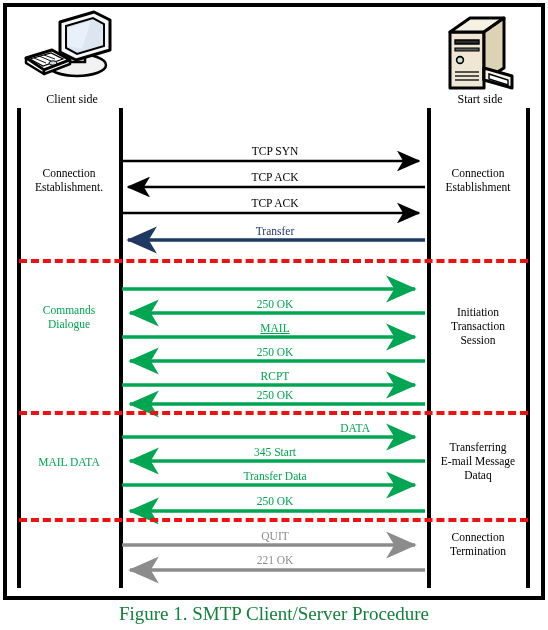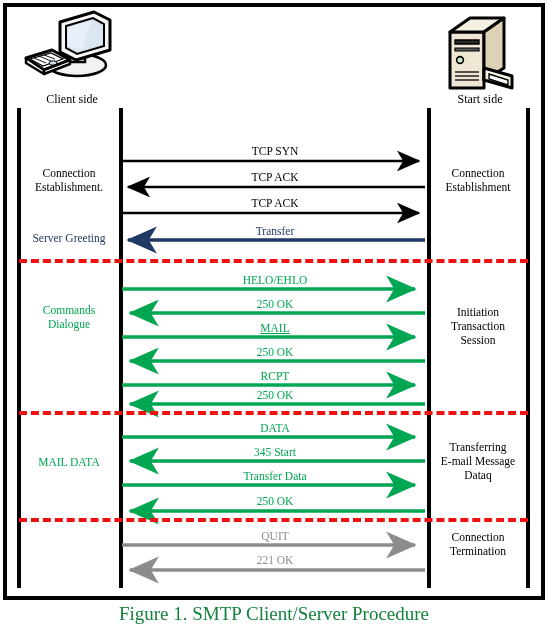--- a/index.html
+++ b/index.html
@@ -146,21 +146,20 @@
       <line x1="15" y1="72" x2="39" y2="72" stroke="#000000" stroke-width="1.3"></line>
 
       <path d="M44 60 L72 68 L72 80 L44 72 Z" fill="#f6f1e3" stroke="#000000" stroke-width="3" stroke-linejoin="round"></path>
       <path d="M49 66 L68 72 L68 77 L49 71 Z" fill="#ffffff" stroke="#000000" stroke-width="1.4"></path>
     </svg>
   </div>
   <div class="node-label" style="left:420px; top:92px; width:120px;">Start side</div>
 
   <div class="phase-label" style="left:21px; top:166px; width:96px; color:#000000;">Connection
 Establishment.</div>
-  <div class="phase-label" style="left:19px; top:231px; width:100px; color:#1f3864;">Server Greeting</div>
   <div class="phase-label" style="left:21px; top:303px; width:96px; color:#00a651;">Commands
 Dialogue</div>
   <div class="phase-label" style="left:21px; top:455px; width:96px; color:#00a651;">MAIL DATA</div>
 
   <div class="phase-label" style="left:430px; top:166px; width:96px; color:#000000;">Connection
 Establishment</div>
   <div class="phase-label" style="left:430px; top:305px; width:96px; color:#000000;">Initiation
 Transaction
 Session</div>
   <div class="phase-label" style="left:430px; top:440px; width:96px; color:#000000;">Transferring
@@ -208,28 +207,27 @@
 
     <line x1="122" y1="545" x2="415" y2="545" stroke="#8c8c8c" stroke-width="3.4" marker-end="url(#ah-gray)"></line>
     <line x1="425" y1="570" x2="130" y2="570" stroke="#8c8c8c" stroke-width="3.4" marker-end="url(#ah-gray)"></line>
   </svg>
 
   <div class="msg-label" style="left:180px; top:145px; width:190px; color:#000000;">TCP SYN</div>
   <div class="msg-label" style="left:180px; top:171px; width:190px; color:#000000;">TCP ACK</div>
   <div class="msg-label" style="left:180px; top:197px; width:190px; color:#000000;">TCP ACK</div>
   <div class="msg-label" style="left:180px; top:225px; width:190px; color:#1f3864;">Transfer</div>
 
-  <div class="msg-label" style="left:180px; top:274px; width:190px; color:#00a651;">HELO/EHLO</div>
   <div class="msg-label" style="left:180px; top:298px; width:190px; color:#00a651;">250 OK</div>
   <div class="msg-label" style="left:180px; top:322px; width:190px; color:#00a651;text-decoration:underline;">MAIL</div>
   <div class="msg-label" style="left:180px; top:346px; width:190px; color:#00a651;">250 OK</div>
   <div class="msg-label" style="left:180px; top:370px; width:190px; color:#00a651;">RCPT</div>
   <div class="msg-label" style="left:180px; top:389px; width:190px; color:#00a651;">250 OK</div>
 
-  <div class="msg-label" style="left:180px; top:422px; width:190px; color:#00a651;">DATA</div>
+  <div class="msg-label" style="left:180px; top:422px; width:190px; color:#00a651;text-align:right;">DATA</div>
   <div class="msg-label" style="left:180px; top:446px; width:190px; color:#00a651;">345 Start</div>
   <div class="msg-label" style="left:180px; top:470px; width:190px; color:#00a651;">Transfer Data</div>
   <div class="msg-label" style="left:180px; top:495px; width:190px; color:#00a651;">250 OK</div>
 
   <div class="msg-label" style="left:180px; top:530px; width:190px; color:#8c8c8c;">QUIT</div>
   <div class="msg-label" style="left:180px; top:554px; width:190px; color:#8c8c8c;text-align:center;">221 OK</div>
 
   <div class="sep" style="left:19px; top:259px; width:509px;"></div>
   <div class="sep" style="left:19px; top:411px; width:509px;"></div>
   <div class="sep" style="left:19px; top:518px; width:509px;"></div>

